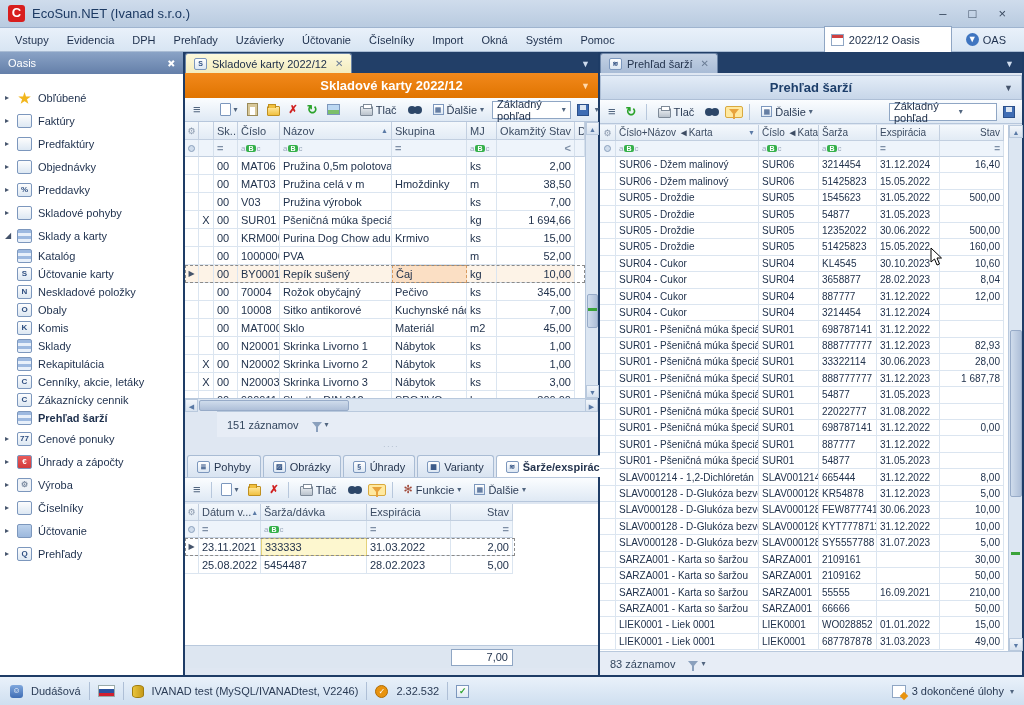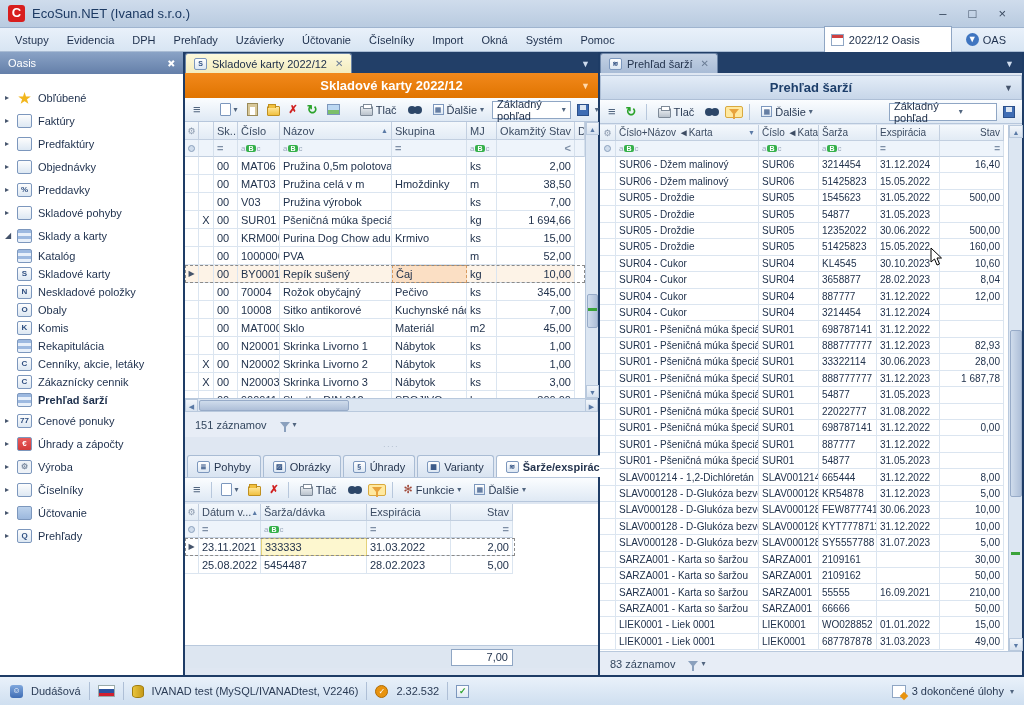--- a/index.html
+++ b/index.html
@@ -326,36 +326,41 @@
         <span>Sklady a karty</span>
       </div>
       <div class="tree-item child">
         <span class="t-arrow"></span>
         <span class="t-icon stack"></span>
         <span>Katalóg</span>
       </div>
       <div class="tree-item child">
         <span class="t-arrow"></span>
         <span class="t-icon doc">S</span>
-        <span>Skladové karty</span>
+        <span>Účtovanie karty</span>
       </div>
       <div class="tree-item child">
         <span class="t-arrow"></span>
         <span class="t-icon doc">N</span>
         <span>Neskladové položky</span>
       </div>
       <div class="tree-item child">
         <span class="t-arrow"></span>
         <span class="t-icon doc">O</span>
         <span>Obaly</span>
       </div>
       <div class="tree-item child">
         <span class="t-arrow"></span>
         <span class="t-icon doc">K</span>
         <span>Komis</span>
+      </div>
+      <div class="tree-item child">
+        <span class="t-arrow"></span>
+        <span class="t-icon stack"></span>
+        <span>Sklady</span>
       </div>
       <div class="tree-item child">
         <span class="t-arrow"></span>
         <span class="t-icon stack"></span>
         <span>Rekapitulácia</span>
       </div>
       <div class="tree-item child">
         <span class="t-arrow"></span>
         <span class="t-icon doc">C</span>
         <span>Cenníky, akcie, letáky</span>
@@ -656,21 +661,21 @@
     <span class="arr" style="top:0">▲</span>
     <div class="vthumb" style="top:172px;height:34px;"></div>
     <div class="greenmark" style="top:186px;"></div>
     <span class="arr" style="bottom:0">▼</span>
   </div>
   <div class="hscroll" style="left:0;top:346px;width:413px;">
     <span class="arr" style="left:0">◀</span>
     <div class="hthumb" style="left:14px;width:150px;"></div>
     <span class="arr" style="right:0">▶</span>
   </div>
-  <div class="gridfooter" style="top:359px;">
+  <div class="gridfooter" style="top:359px;margin-left:32px;">
     <span>151 záznamov</span>
     <span class="tbtn">
         <span class="ic-funnel gray icon"></span>
         <span class="ddarrow">▾</span>
       </span>
   </div>
   <div class="c-split">∙∙∙∙</div>
 
   <div class="c-tabbar2" id="btabs">
       <div class="btab">

